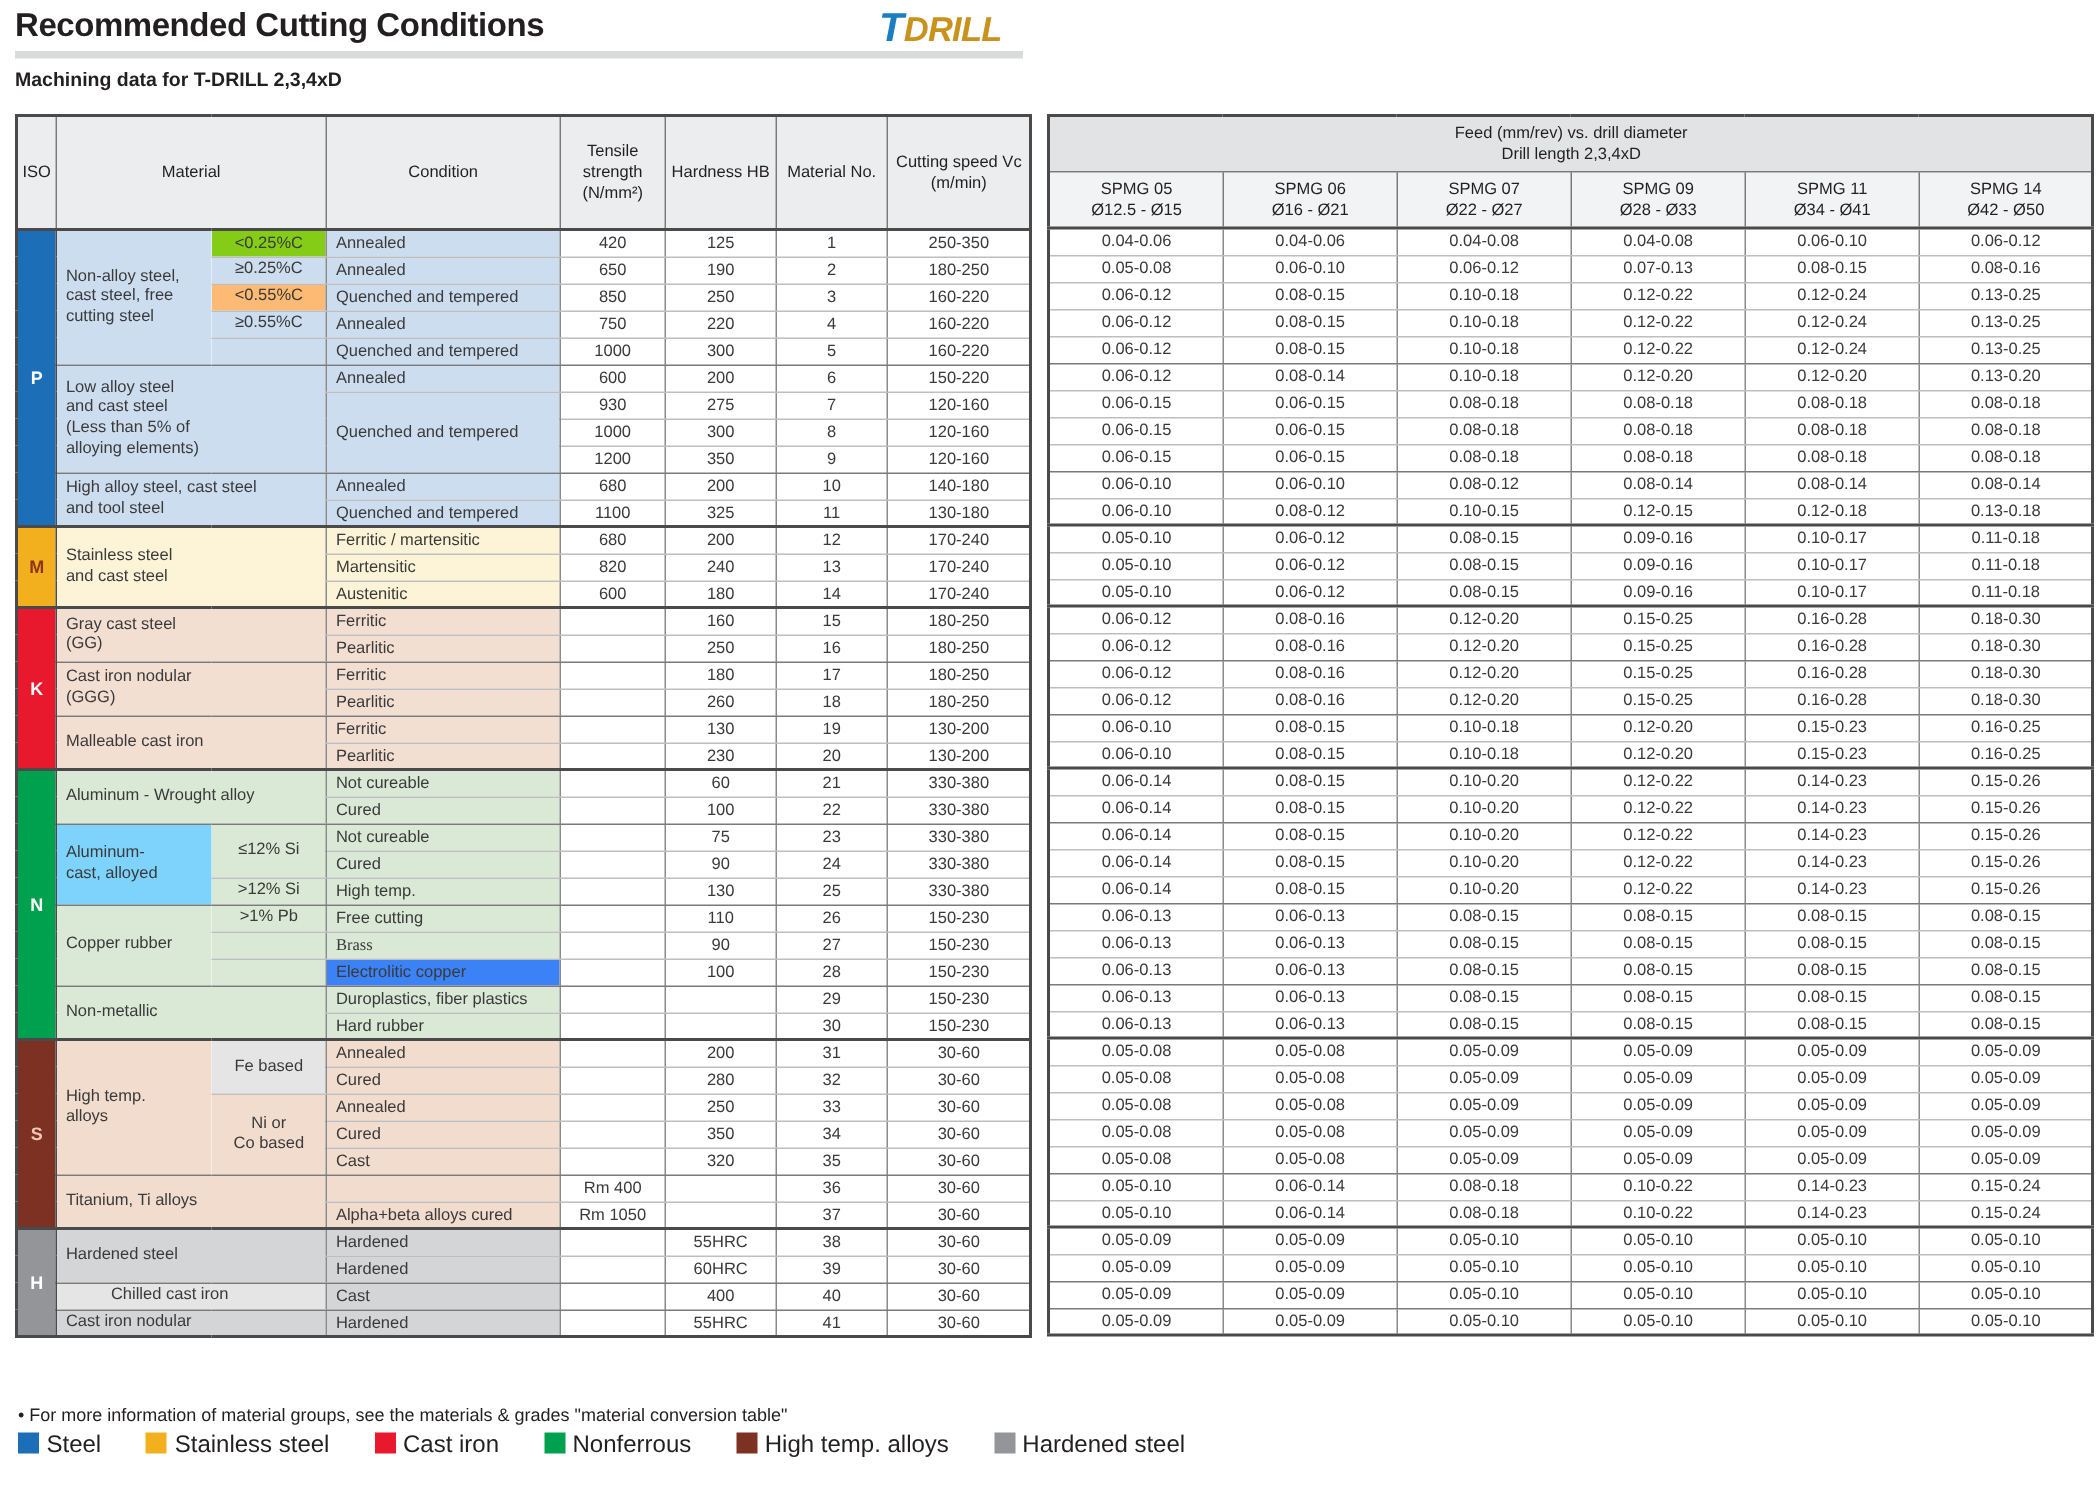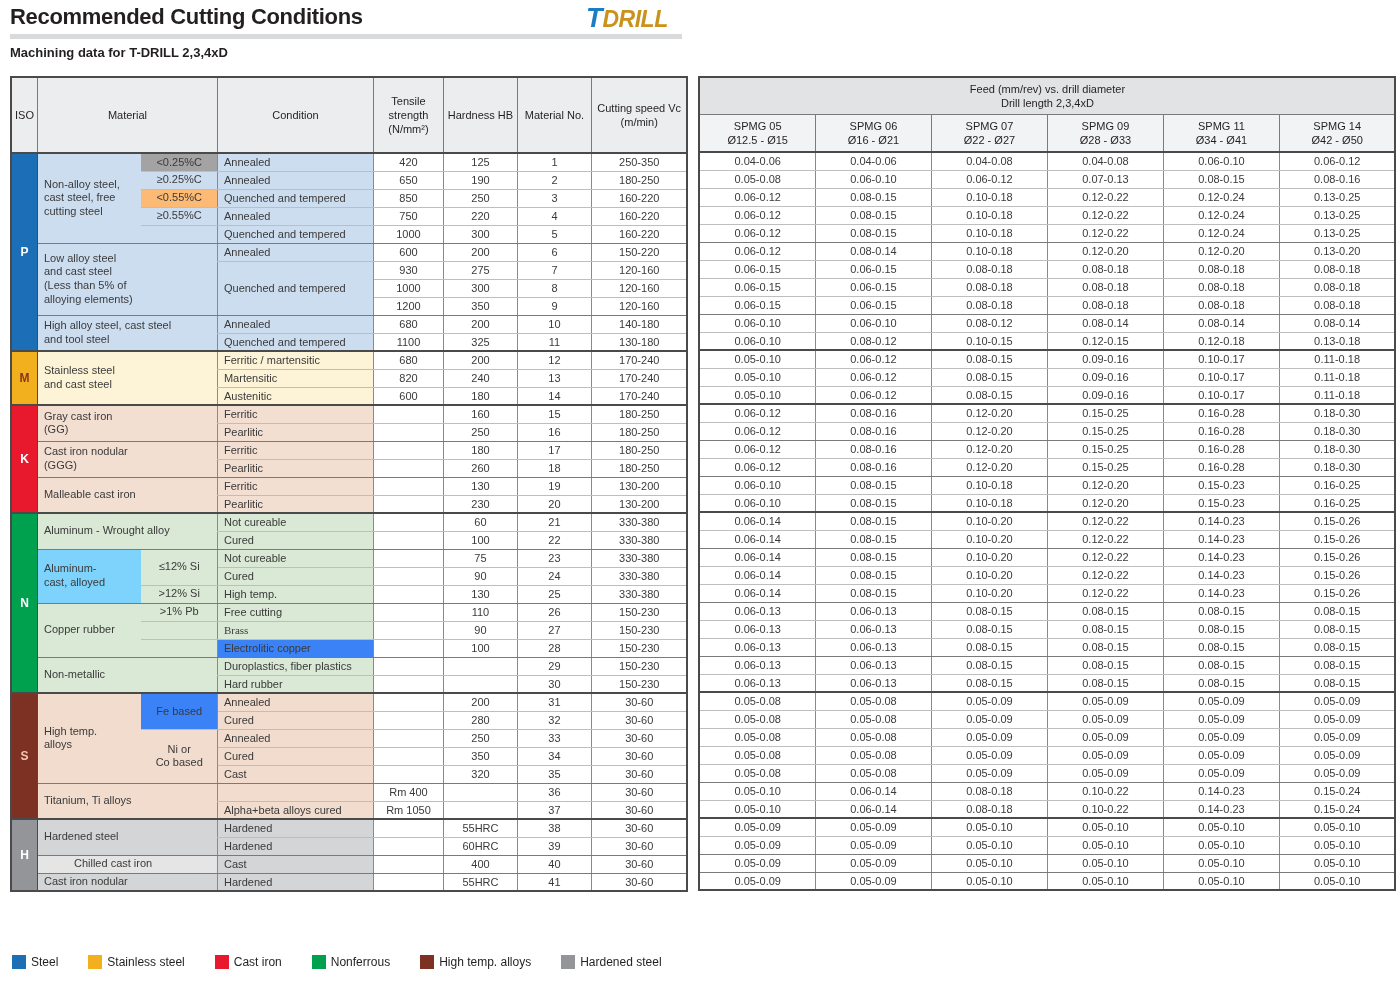--- a/index.html
+++ b/index.html
@@ -23,21 +23,21 @@
   tbody td{border-left:1px solid #8a8a8a;border-right:1px solid #8a8a8a;text-align:center;vertical-align:middle;color:#3a3a3a;background:#fff;white-space:nowrap;}
   .b-lite{border-bottom:1px solid #bdbebf;}
   .b-mat{border-bottom:1px solid #7a7a7a;}
   .b-iso{border-bottom:2px solid #4a4a4a;}
   .iso-cell{font-weight:bold;font-size:12px;border-left:1px solid #4a4a4a;border-right:1px solid #4a4a4a;}
   .mat-cell{text-align:left;padding-left:6px;white-space:pre-line;line-height:1.25;border-right:none;}
   .sub-cell{border-left:none;white-space:pre-line;line-height:1.2;}
   .cond-cell{text-align:left;padding-left:6px;}
   .note{position:absolute;left:12px;top:936px;font-size:12px;}
   .legend{position:absolute;left:12px;top:955px;display:flex;gap:30px;align-items:center;}
-  .legend-item{display:flex;align-items:flex-start;gap:5px;font-size:12px;}
+  .legend-item{display:flex;align-items:flex-start;gap:5px;font-size:16px;}
   .legend-swatch{width:14px;height:14px;display:inline-block;}
 </style>
 </head>
 <body>
 
 <div class="page">
 
   <div class="title">Recommended Cutting Conditions</div>
   <div class="title-rule"></div>
   <div class="logo">
@@ -68,21 +68,21 @@
           <th>Material No.</th>
           <th>Cutting speed Vc (m/min)</th>
         </tr>
       </thead>
       <tbody id="left-tbody">
           <tr>
             <td class="iso-cell b-iso" rowspan="11" style="background: rgb(28, 111, 182); color: rgb(255, 255, 255);">P</td>
             <td class="mat-cell b-mat" rowspan="5" style="background: rgb(205, 221, 240);">Non-alloy steel,
 cast steel, free
 cutting steel</td>
-            <td class="sub-cell b-lite" rowspan="1" style="background: #a3a3a3; margin-top: 36px;">&lt;0.25%C</td>
+            <td class="sub-cell b-lite" rowspan="1" style="background: #84cc16; margin-top: 36px;">&lt;0.25%C</td>
             <td class="cond-cell b-lite" rowspan="1" style="background: rgb(205, 221, 240);">Annealed</td>
             <td class="data-cell b-lite">420</td>
             <td class="data-cell b-lite">125</td>
             <td class="data-cell b-lite">1</td>
             <td class="data-cell b-lite">250-350</td>
           </tr>
           <tr>
             <td class="sub-cell b-lite" rowspan="1" style="background: rgb(205, 221, 240);">≥0.25%C</td>
             <td class="cond-cell b-lite" rowspan="1" style="background: rgb(205, 221, 240);">Annealed</td>
             <td class="data-cell b-lite">650</td>
@@ -179,21 +179,21 @@
           </tr>
           <tr>
             <td class="cond-cell b-iso" rowspan="1" style="background: rgb(253, 244, 216);">Austenitic</td>
             <td class="data-cell b-iso">600</td>
             <td class="data-cell b-iso">180</td>
             <td class="data-cell b-iso">14</td>
             <td class="data-cell b-iso">170-240</td>
           </tr>
           <tr>
             <td class="iso-cell b-iso" rowspan="6" style="background: rgb(232, 25, 45); color: rgb(255, 255, 255);">K</td>
-            <td class="mat-cell b-mat" rowspan="2" colspan="2" style="background: rgb(243, 222, 210);">Gray cast iron
+            <td class="mat-cell b-mat" rowspan="2" colspan="2" style="background: rgb(243, 222, 210);">Gray cast steel
 (GG)</td>
             <td class="cond-cell b-lite" rowspan="1" style="background: rgb(243, 222, 210);">Ferritic</td>
             <td class="data-cell b-lite"></td>
             <td class="data-cell b-lite">160</td>
             <td class="data-cell b-lite">15</td>
             <td class="data-cell b-lite">180-250</td>
           </tr>
           <tr>
             <td class="cond-cell b-mat" rowspan="1" style="background: rgb(243, 222, 210);">Pearlitic</td>
             <td class="data-cell b-mat"></td>
@@ -310,21 +310,21 @@
             <td class="cond-cell b-iso" rowspan="1" style="background: rgb(217, 233, 213);">Hard rubber</td>
             <td class="data-cell b-iso"></td>
             <td class="data-cell b-iso"></td>
             <td class="data-cell b-iso">30</td>
             <td class="data-cell b-iso">150-230</td>
           </tr>
           <tr>
             <td class="iso-cell b-iso" rowspan="7" style="background: rgb(124, 49, 35); color: rgb(242, 199, 180);">S</td>
             <td class="mat-cell b-mat" rowspan="5" style="background: rgb(242, 220, 206);">High temp.
 alloys</td>
-            <td class="sub-cell b-lite" rowspan="2" style="background: #3b82f6;">Fe based</td>
+            <td class="sub-cell b-lite" rowspan="2" style="background: #e5e5e5;">Fe based</td>
             <td class="cond-cell b-lite" rowspan="1" style="background: rgb(242, 220, 206);">Annealed</td>
             <td class="data-cell b-lite"></td>
             <td class="data-cell b-lite">200</td>
             <td class="data-cell b-lite">31</td>
             <td class="data-cell b-lite">30-60</td>
           </tr>
           <tr>
             <td class="cond-cell b-lite" rowspan="1" style="background: rgb(242, 220, 206);">Cured</td>
             <td class="data-cell b-lite"></td>
             <td class="data-cell b-lite">280</td>
@@ -774,20 +774,21 @@
             <td class="feed-cell b-iso">0.05-0.10</td>
             <td class="feed-cell b-iso">0.05-0.10</td>
             <td class="feed-cell b-iso">0.05-0.10</td>
             <td class="feed-cell b-iso">0.05-0.10</td>
           </tr>
         </tbody>
     </table>
 
   </div>
 
+  <div class="note">• For more information of material groups, see the materials &amp; grades "material conversion table"</div>
   <div class="legend" id="legend">
       <span class="legend-item">
         <span class="legend-swatch" style="background: rgb(28, 111, 182);"></span>
         <span>Steel</span>
       </span>
       <span class="legend-item">
         <span class="legend-swatch" style="background: rgb(242, 176, 30);"></span>
         <span>Stainless steel</span>
       </span>
       <span class="legend-item">

